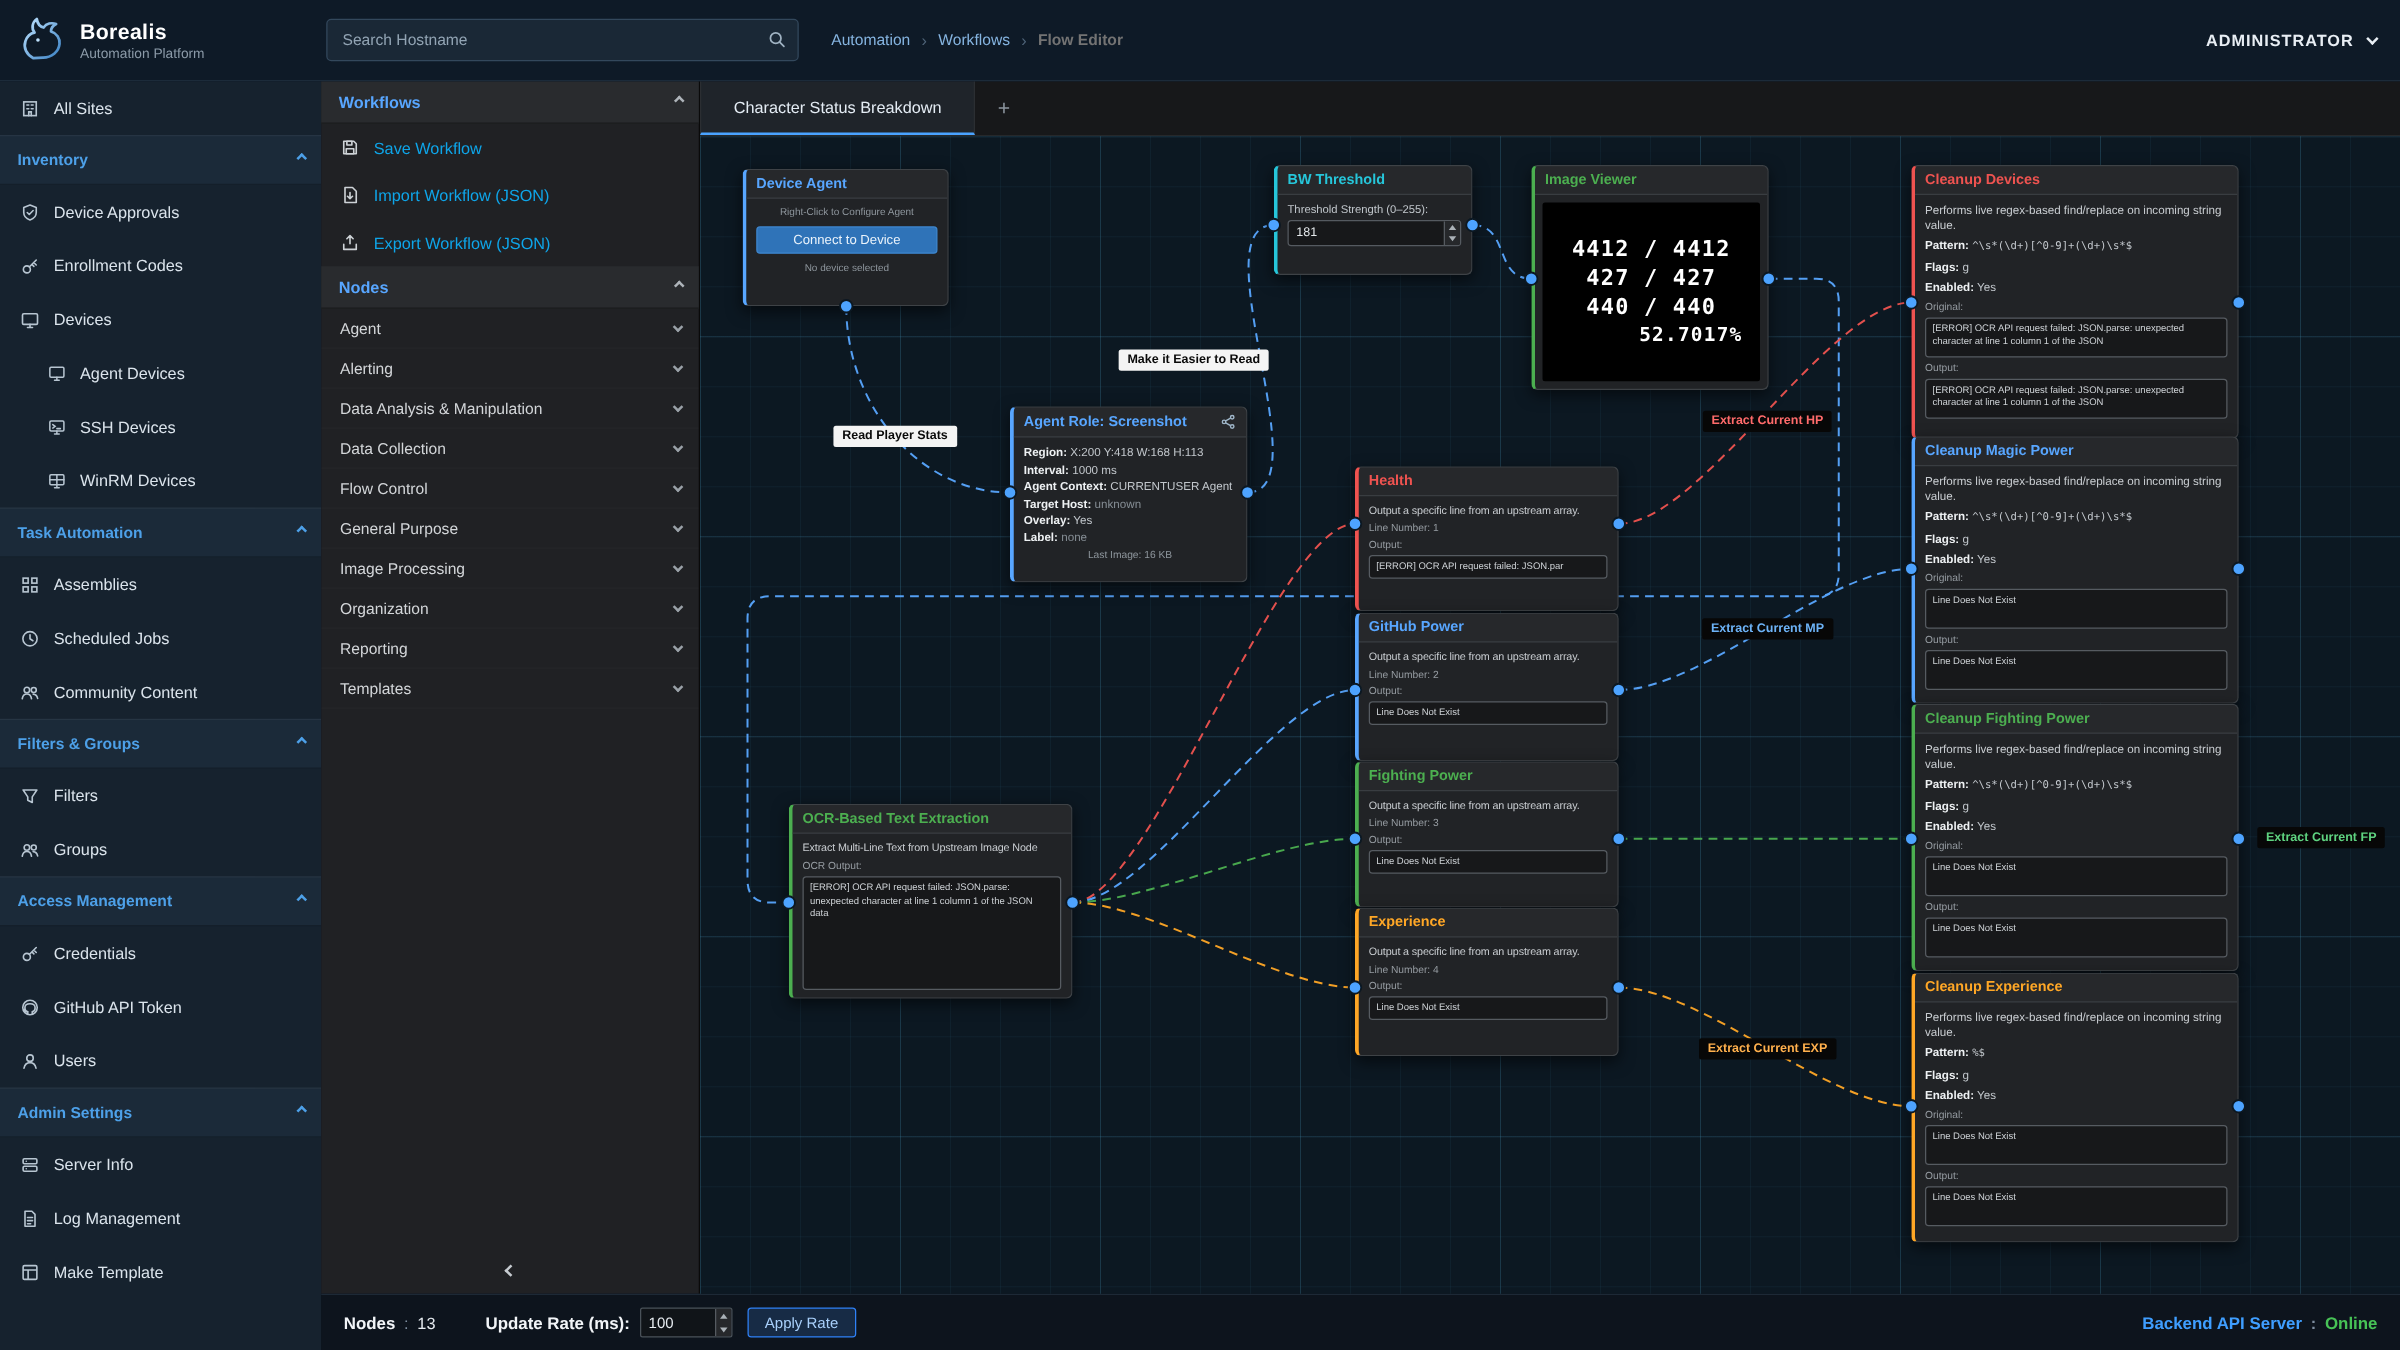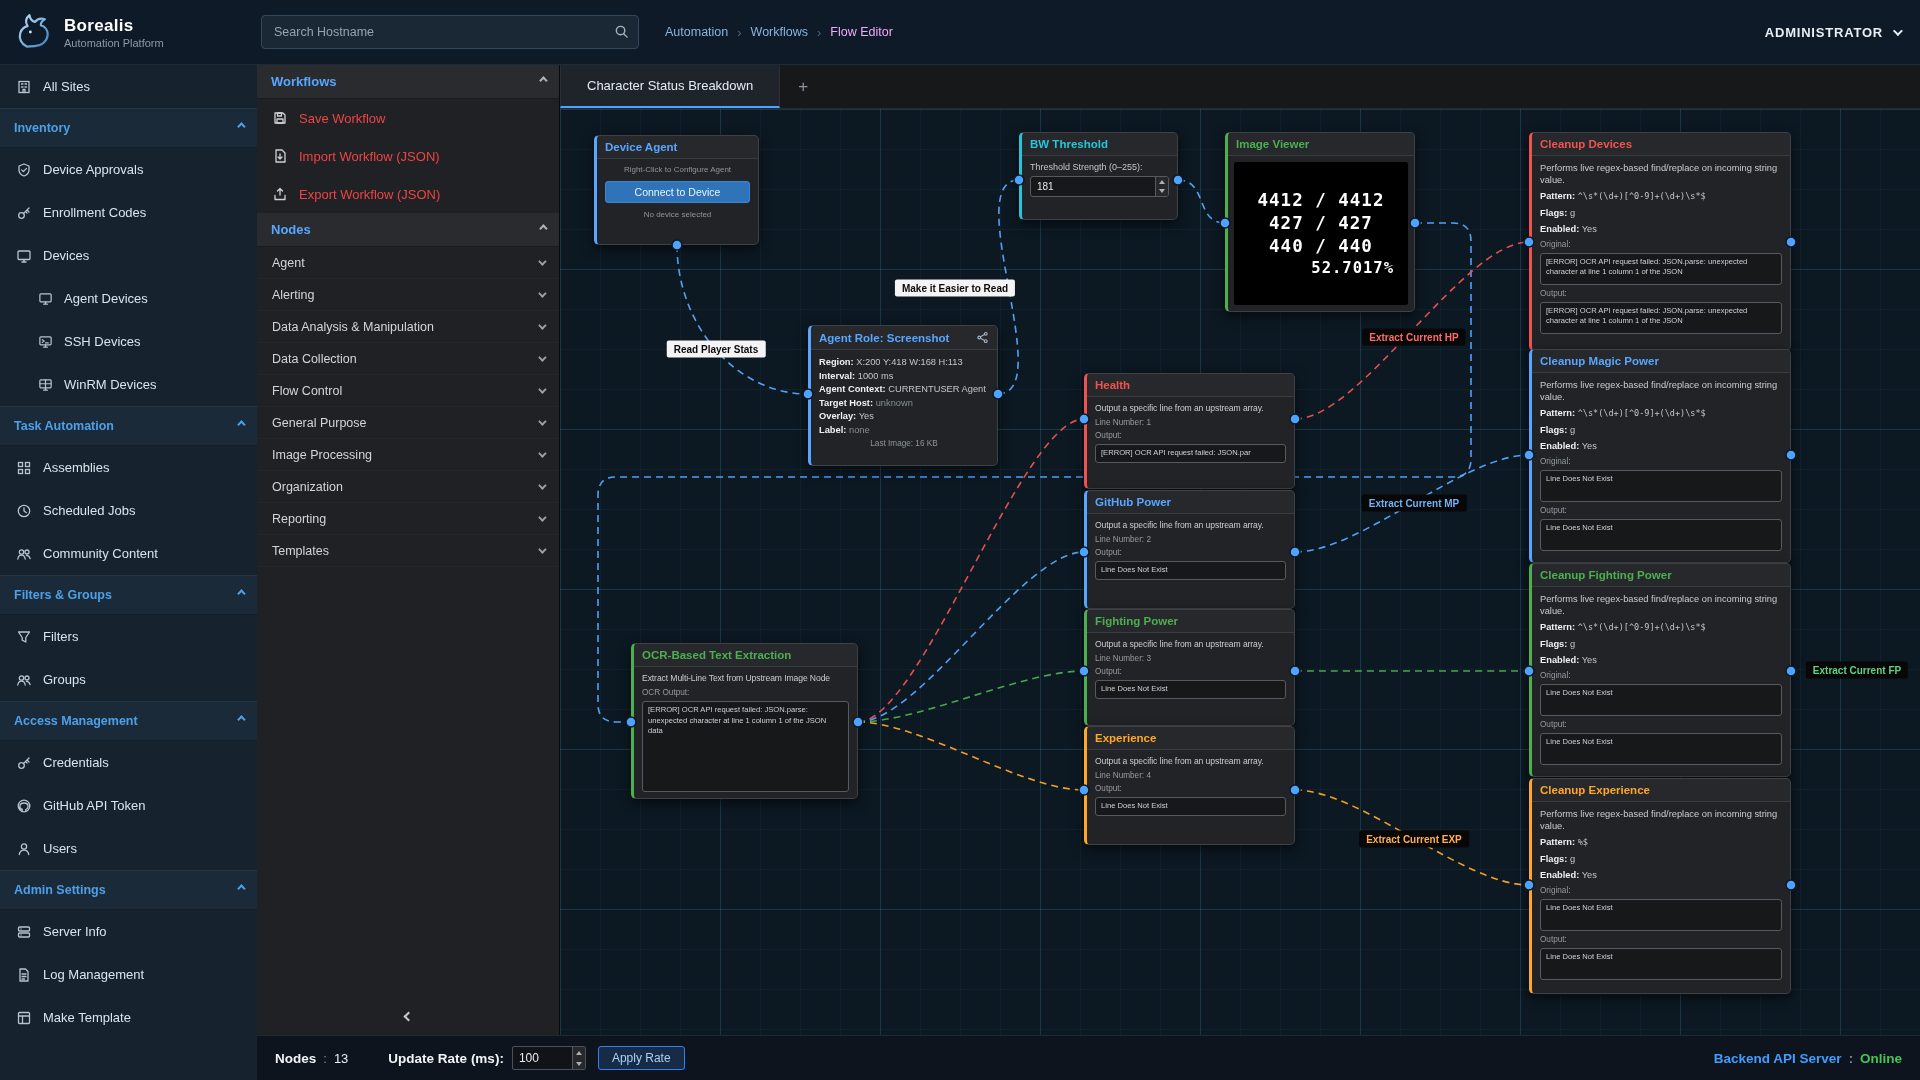--- a/index.html
+++ b/index.html
@@ -9,41 +9,41 @@
 .brand{width:257px;display:flex;align-items:center;gap:10px;padding:0 14px;height:100%;flex-shrink:0}
 .brand-name{color:#fff;font-weight:bold;font-size:17px;letter-spacing:.3px}
 .brand-sub{color:#8b9aa8;font-size:11px;margin-top:1px}
 .searchbox{position:relative;width:378px;margin-left:4px}
 .searchbox input{width:100%;height:34px;background:#1a2836;border:1px solid #33485c;border-radius:4px;color:#dfe8f0;font-size:12.5px;padding:0 34px 0 12px;outline:none;font-family:inherit}
 .searchbox input::placeholder{color:#92a4b4}
 .s-icon{position:absolute;right:10px;top:9px;color:#9fb2c2}
 .breadcrumb{display:flex;align-items:center;gap:9px;margin-left:26px;font-size:12.5px}
 .bc-link{color:#85b4e0;cursor:pointer}
 .bc-sep{color:#4e6378;font-size:13px}
-.bc-current{color:#f0abfc;font-weight:normal}
+.bc-current{color:#737373;font-weight:bold}
 .user-menu{margin-left:auto;display:flex;align-items:center;gap:10px;padding-right:20px;color:#e8eef4;font-weight:bold;font-size:13px;letter-spacing:.8px;cursor:pointer}
 .chev{display:inline-block;width:7px;height:7px;border-right:2px solid currentColor;border-bottom:2px solid currentColor}
 .chev.down{transform:rotate(45deg) translateY(-2px)}
 .chev.up{transform:rotate(-135deg) translateY(2px)}
 .chev.left{transform:rotate(135deg)}
 
 .app-body{display:flex;height:1015px}
 .sidebar{width:257px;background:#16222e;overflow:hidden;flex-shrink:0}
 .sb-header{height:40px;display:flex;align-items:center;justify-content:space-between;padding:0 14px;background:#1b2a39;border-top:1px solid rgba(255,255,255,.05);border-bottom:1px solid rgba(0,0,0,.25);color:#4da0e8;font-weight:bold;font-size:12.5px;cursor:pointer}
 .sb-header .chev{width:6px;height:6px}
 .sb-item{height:43px;display:flex;align-items:center;gap:11px;padding:0 16px;color:#dbe4ec;font-size:13px;cursor:pointer}
 .sb-item.nested{padding-left:38px}
 .ic{color:#b7c5d1;flex-shrink:0}
 .main-col{flex:1;display:flex;flex-direction:column;min-width:0}
 .content-row{display:flex;height:970px}
 
 .wf-panel{width:303px;background:#202124;border-right:1px solid #0a0a0a;display:flex;flex-direction:column;flex-shrink:0}
 .wf-header{height:34px;background:#292b2e;display:flex;align-items:center;justify-content:space-between;padding:0 14px;color:#58a6ff;font-weight:bold;font-size:13px;border-bottom:1px solid #1a1b1d;cursor:pointer}
 .wf-header .chev{color:#aeb4ba;width:6px;height:6px}
-.wf-item{height:38px;display:flex;align-items:center;gap:11px;padding:0 15px;color:#ef4444;font-size:13px;cursor:pointer}
+.wf-item{height:38px;display:flex;align-items:center;gap:11px;padding:0 15px;color:#0ea5e9;font-size:13px;cursor:pointer}
 .wf-item .ic{color:#cdd2d6}
 .wf-cat{height:32px;display:flex;align-items:center;justify-content:space-between;padding:0 15px;color:#d3d6d9;font-size:12.5px;border-bottom:1px solid rgba(255,255,255,.025);cursor:pointer}
 .wf-cat .chev{color:#9aa1a8;width:6px;height:6px}
 .wf-collapse{margin-top:auto;height:38px;display:flex;align-items:center;justify-content:center;color:#c6cbd0;cursor:pointer}
 
 .canvas-col{flex:1;display:flex;flex-direction:column;min-width:0}
 .tabbar{height:44px;background:#17181a;display:flex;align-items:stretch;border-bottom:1px solid #26282b}
 .tab{display:flex;align-items:center;padding:0 26px;background:#1f242a;color:#e4ecf4;font-size:13px;border-right:1px solid #2b2e32;border-left:1px solid #2b2e32;border-bottom:2px solid #4aa3ff;cursor:pointer}
 .tab-add{width:46px;display:flex;align-items:center;justify-content:center;color:#8b949e;font-size:17px;cursor:pointer}
 .canvas{position:relative;flex:1;overflow:hidden;background-color:#0c1822;

